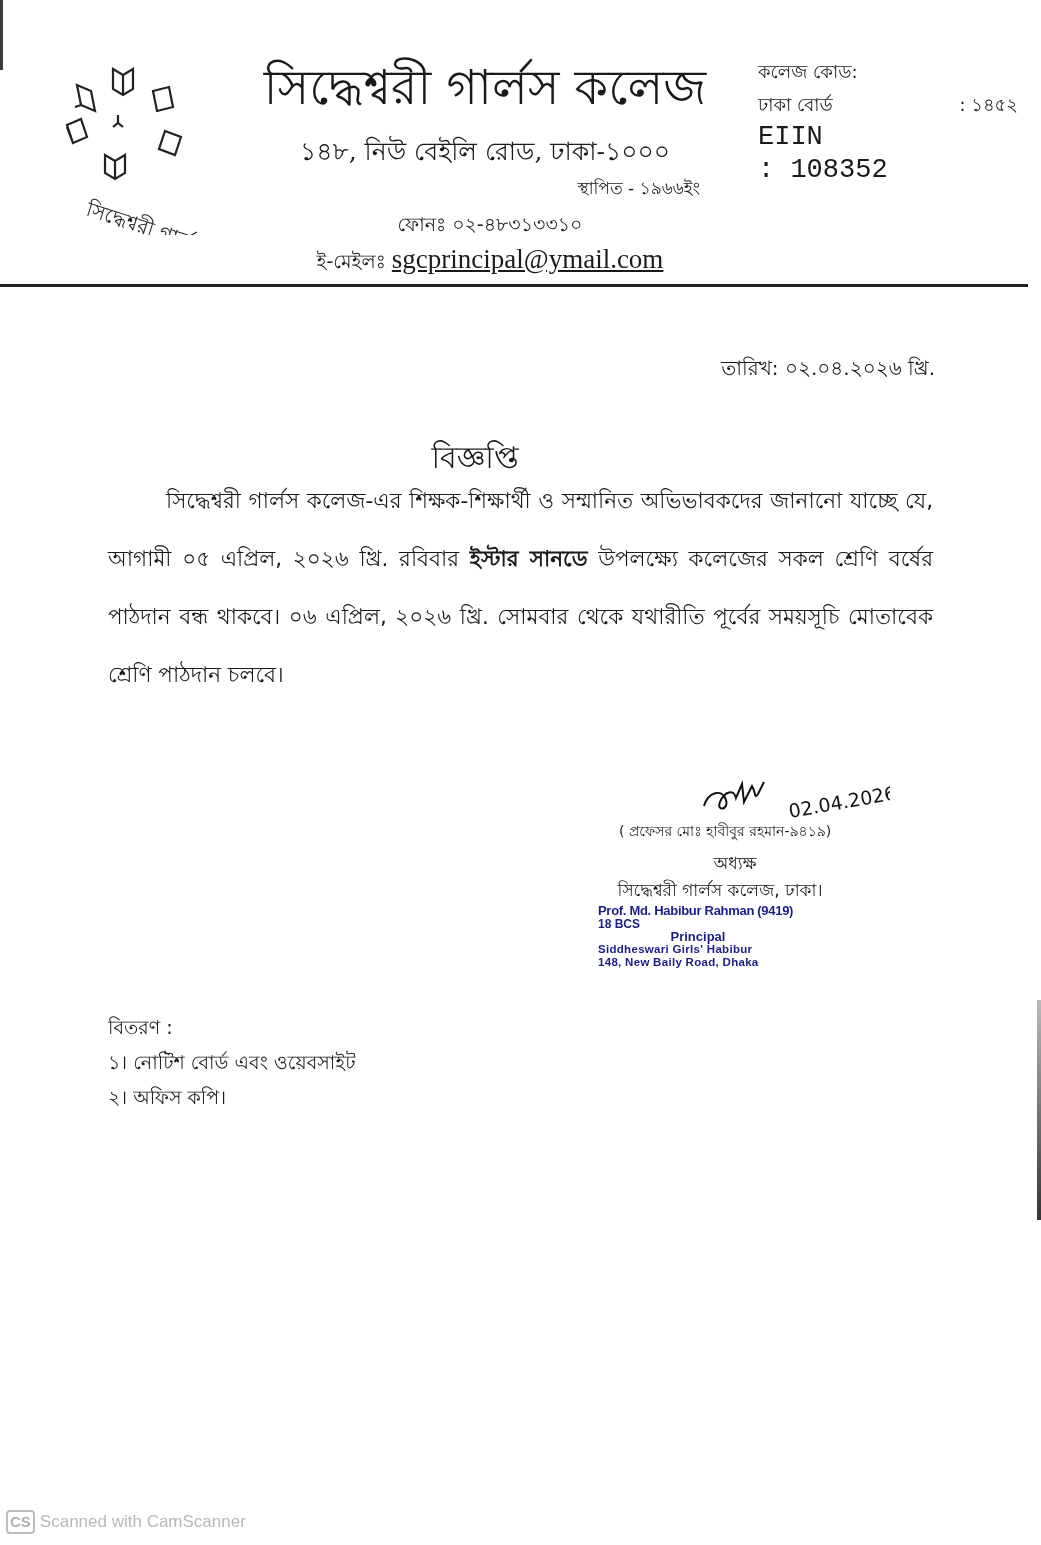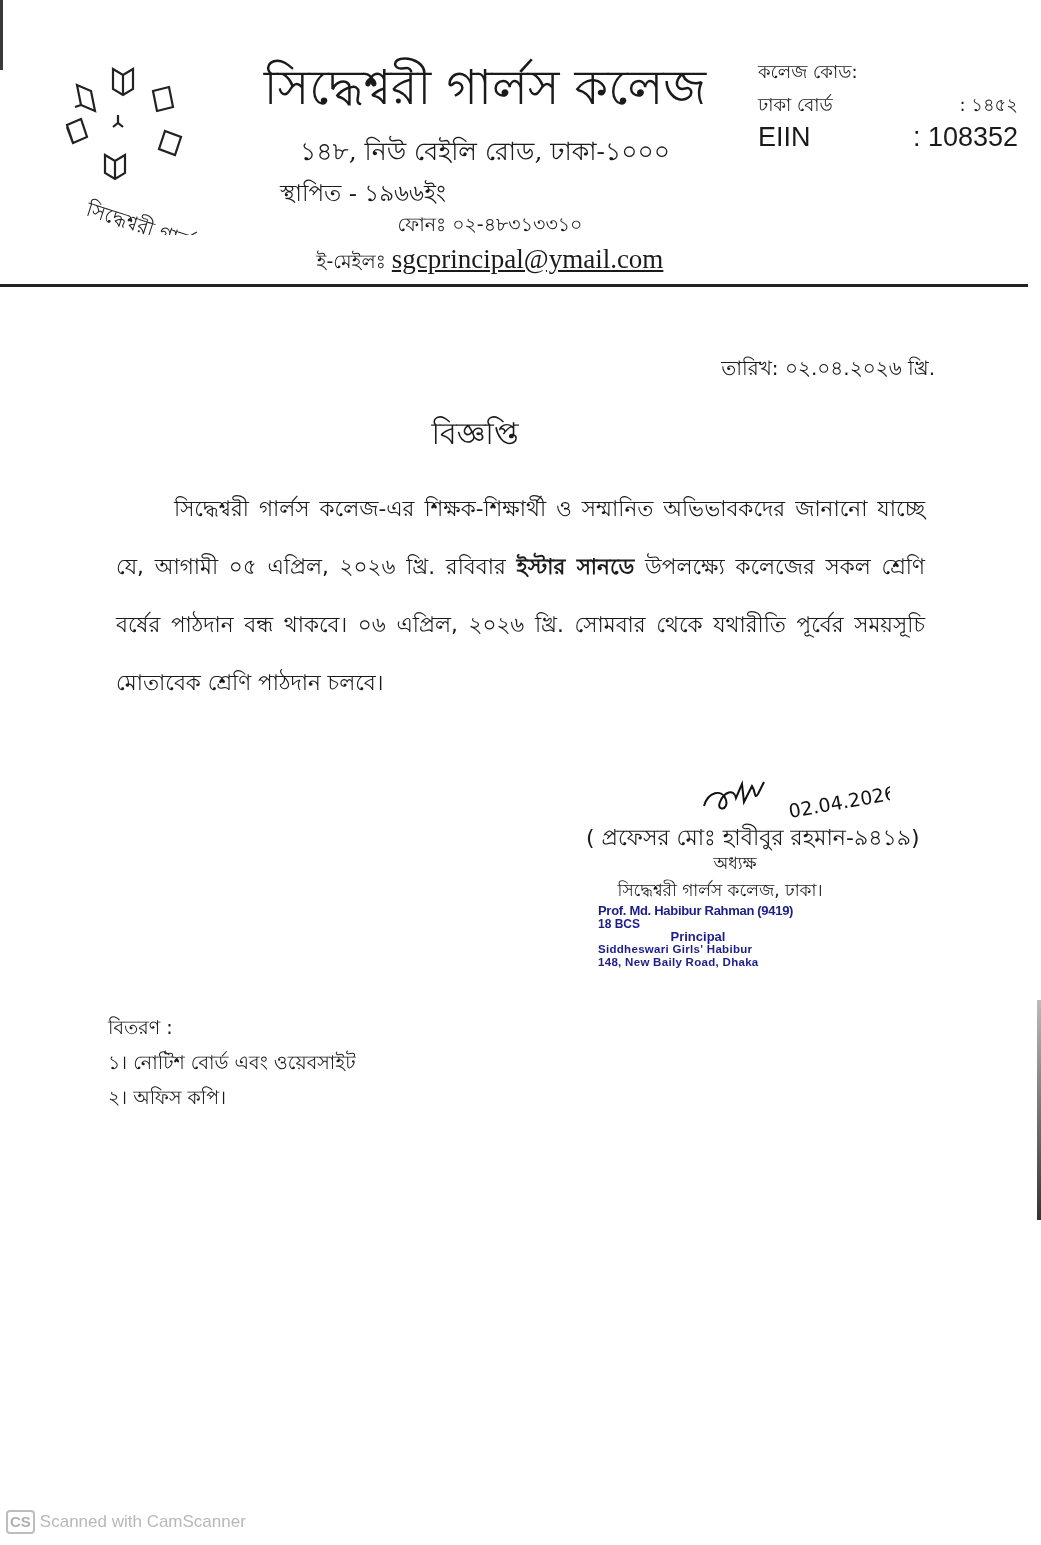--- a/index.html
+++ b/index.html
@@ -6,35 +6,35 @@
     body {
       width: 1041px; height: 1545px; background: #ffffff; position: relative; overflow: hidden;
       font-family: "DejaVu Sans", sans-serif; color: #1a1a1a;
     }
     .abs { position: absolute; }
     .edge-left { left: 0; top: 0; width: 3px; height: 70px; background: #3a3a3a; }
     .edge-right { left: 1037px; top: 1000px; width: 4px; height: 220px; background: linear-gradient(#bbb,#333); }
     .logo { left: 25px; top: 55px; width: 190px; height: 180px; }
     .college-name { left: 245px; top: 52px; width: 480px; font-size: 48px; font-family: "DejaVu Serif", serif; font-weight: normal; text-align: center; letter-spacing: 0px; line-height: 70px; white-space: nowrap; }
     .addr { left: 250px; top: 132px; width: 470px; text-align: center; font-size: 25px; font-family: "DejaVu Serif", serif; white-space: nowrap; }
-    .estd { left: 280px; top: 175px; width: 420px; text-align: left; font-size: 23px; white-space: nowrap; }
+    .estd { left: 280px; top: 175px; width: 420px; text-align: right; font-size: 17px; white-space: nowrap; }
     .phone { left: 280px; top: 210px; width: 420px; text-align: center; font-size: 19px; white-space: nowrap; }
     .email-row { left: 280px; top: 244px; width: 420px; text-align: center; font-size: 19px; white-space: nowrap; }
     .email-row .email { font-family: "Liberation Serif", serif; font-size: 27px; text-decoration: underline; }
     .codes { left: 758px; top: 55px; width: 260px; font-size: 18px; line-height: 33px; }
     .codes .row { display: flex; justify-content: space-between; white-space: nowrap; }
-    .codes .eiin { font-family: Liberation Sans, sans-serif; font-size: 27px; }
+    .codes .eiin { font-family: Liberation Mono, monospace; font-size: 27px; flex-direction: column; }
     .hr { left: 0; top: 284px; width: 1028px; height: 3px; background: #222; }
     .date { left: 700px; top: 306px; width: 235px; font-size: 20px; text-align: right; white-space: nowrap; margin-top: 47px; }
-    .title { left: 0; top: 410px; width: 950px; text-align: center; font-size: 30px; }
+    .title { left: 0; top: 434px; width: 950px; text-align: center; font-size: 30px; }
     .body-text { left: 108px; top: 472px; width: 825px; font-size: 21.5px; line-height: 58px; text-align: justify; }
-    .body-text p { margin: 8px; text-indent: 58px; }
+    .body-text p { margin: 0; text-indent: 58px; }
     .body-text b { font-weight: bold; }
     .sig { left: 690px; top: 770px; width: 200px; height: 55px; }
-    .sig-name { left: 586px; top: 820px; width: 300px; text-align: center; font-size: 22px; white-space: nowrap; }
+    .sig-name { left: 619px; top: 820px; width: 300px; text-align: left; font-size: 14px; white-space: nowrap; }
     .sig-role { left: 585px; top: 850px; width: 300px; text-align: center; font-size: 17px; }
     .sig-college { left: 595px; top: 877px; width: 250px; text-align: center; font-size: 17px; white-space: nowrap; }
     .stamp { left: 598px; top: 903px; width: 210px; color: #1d1d8a; font-family: "Liberation Sans", sans-serif; font-weight: bold; }
     .stamp .l1 { font-size: 13px; letter-spacing: -0.3px; white-space: nowrap; }
     .stamp .l2 { font-size: 12px; text-align: left; padding-right: 12px; line-height: 13px; }
     .stamp .l3 { font-size: 13px; text-align: center; line-height: 12px; margin-left: -10px; }
     .stamp .l4, .stamp .l5 { font-size: 11.5px; line-height: 13px; letter-spacing: 0.3px; white-space: nowrap; }
     .dist { left: 108px; top: 1010px; width: 400px; font-size: 19px; line-height: 35px; }
     .watermark { left: 6px; top: 1510px; display: flex; align-items: center; gap: 5px; color: #b8b8b8; font-size: 17px; font-family: "Liberation Sans", sans-serif; }
     .cs-box { border: 2px solid #bdbdbd; border-radius: 4px; padding: 0 2px; font-weight: bold; font-size: 15px; color: #b0b0b0; line-height: 20px; }

